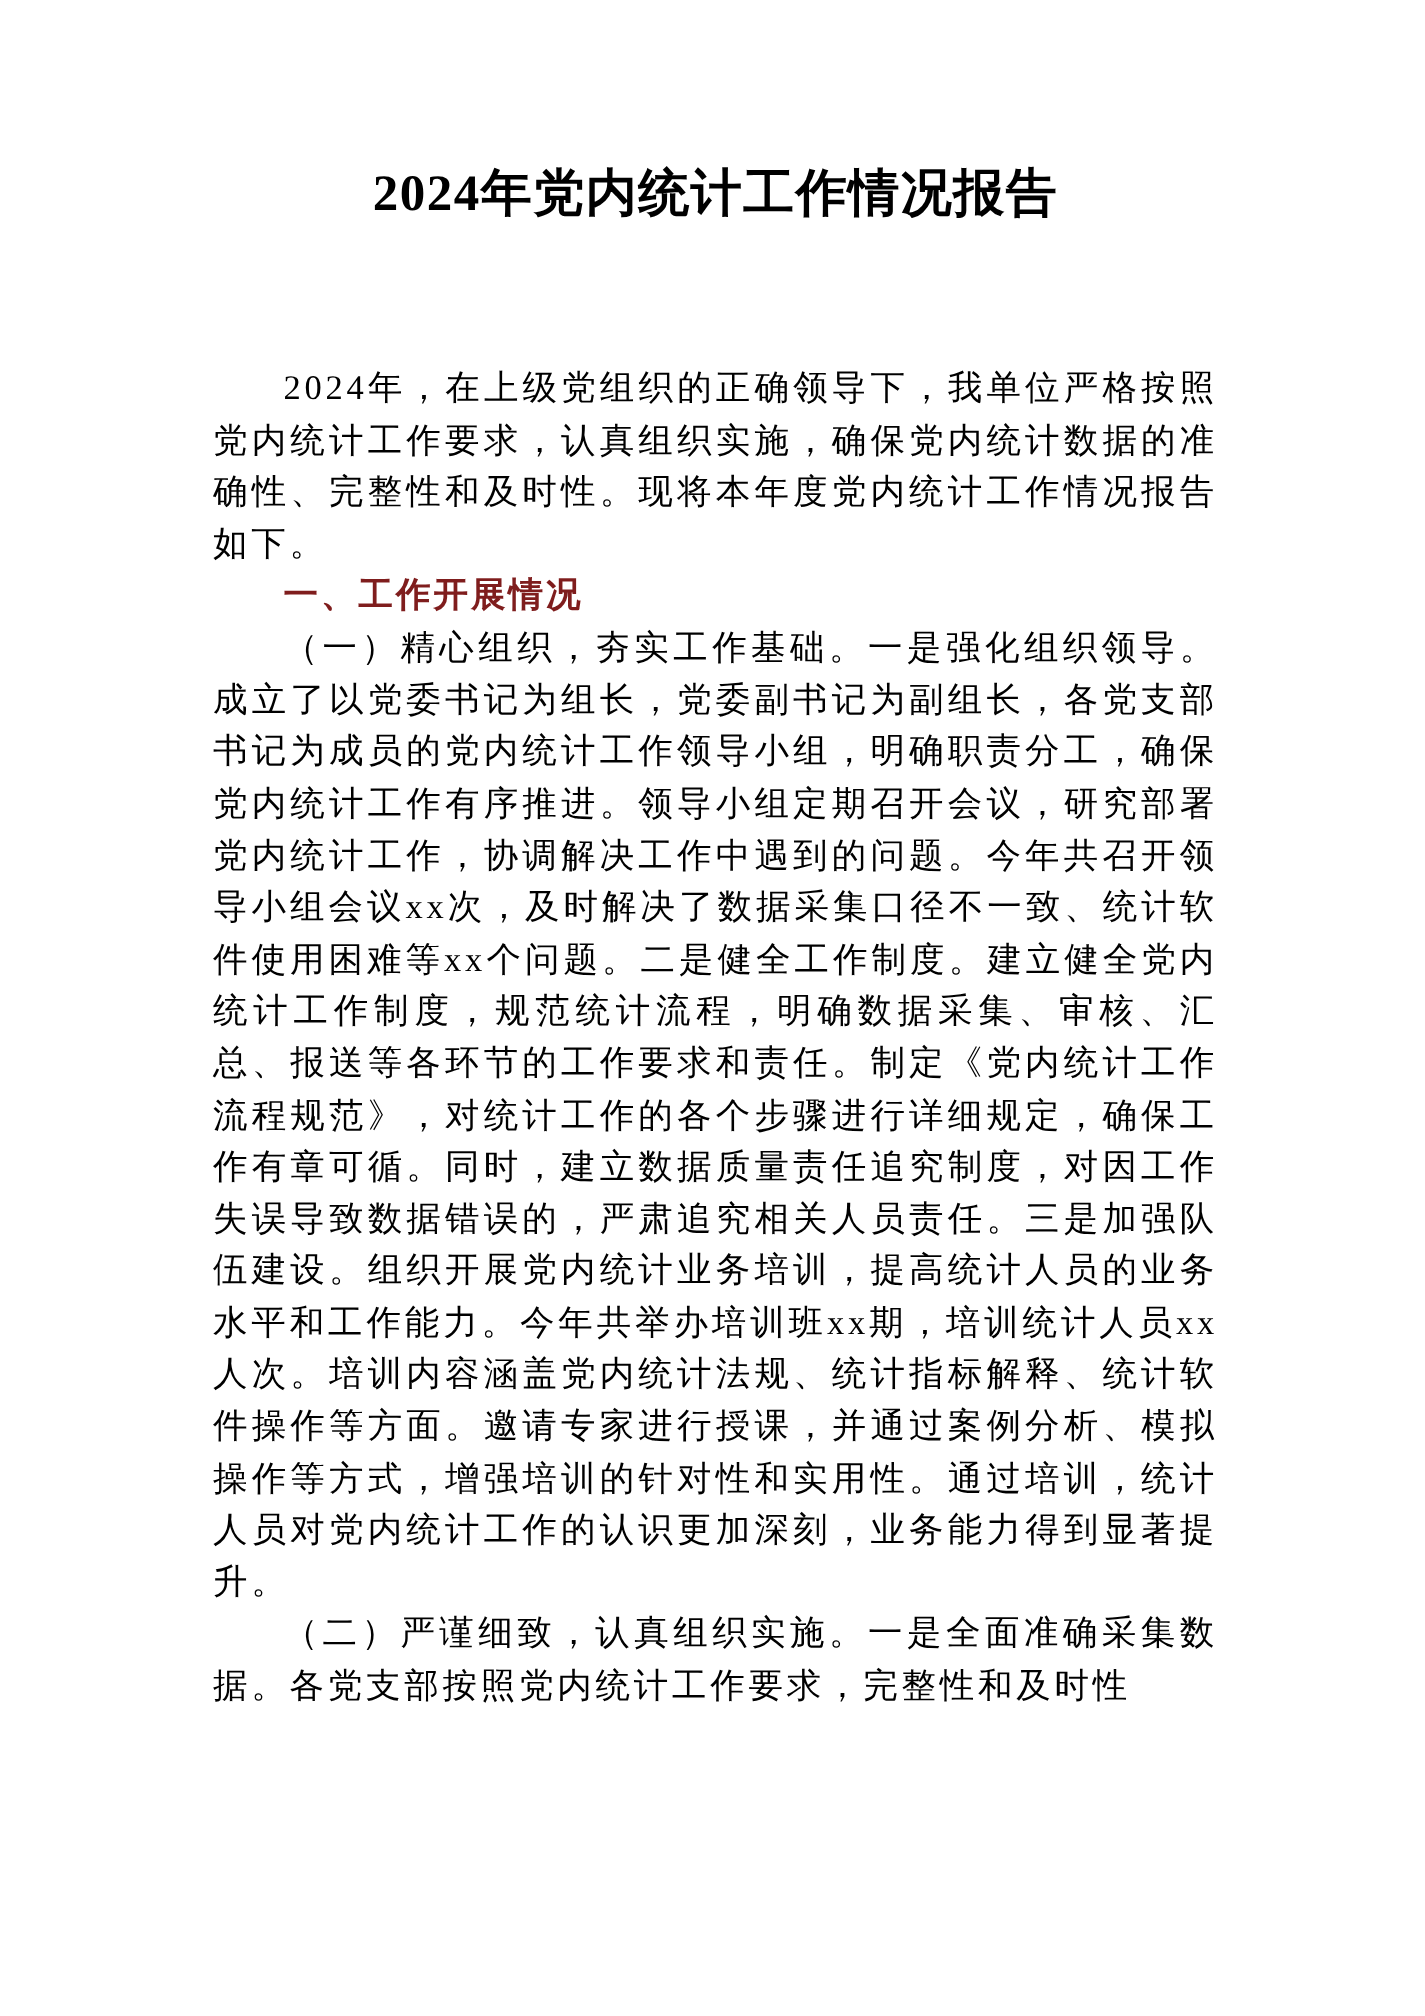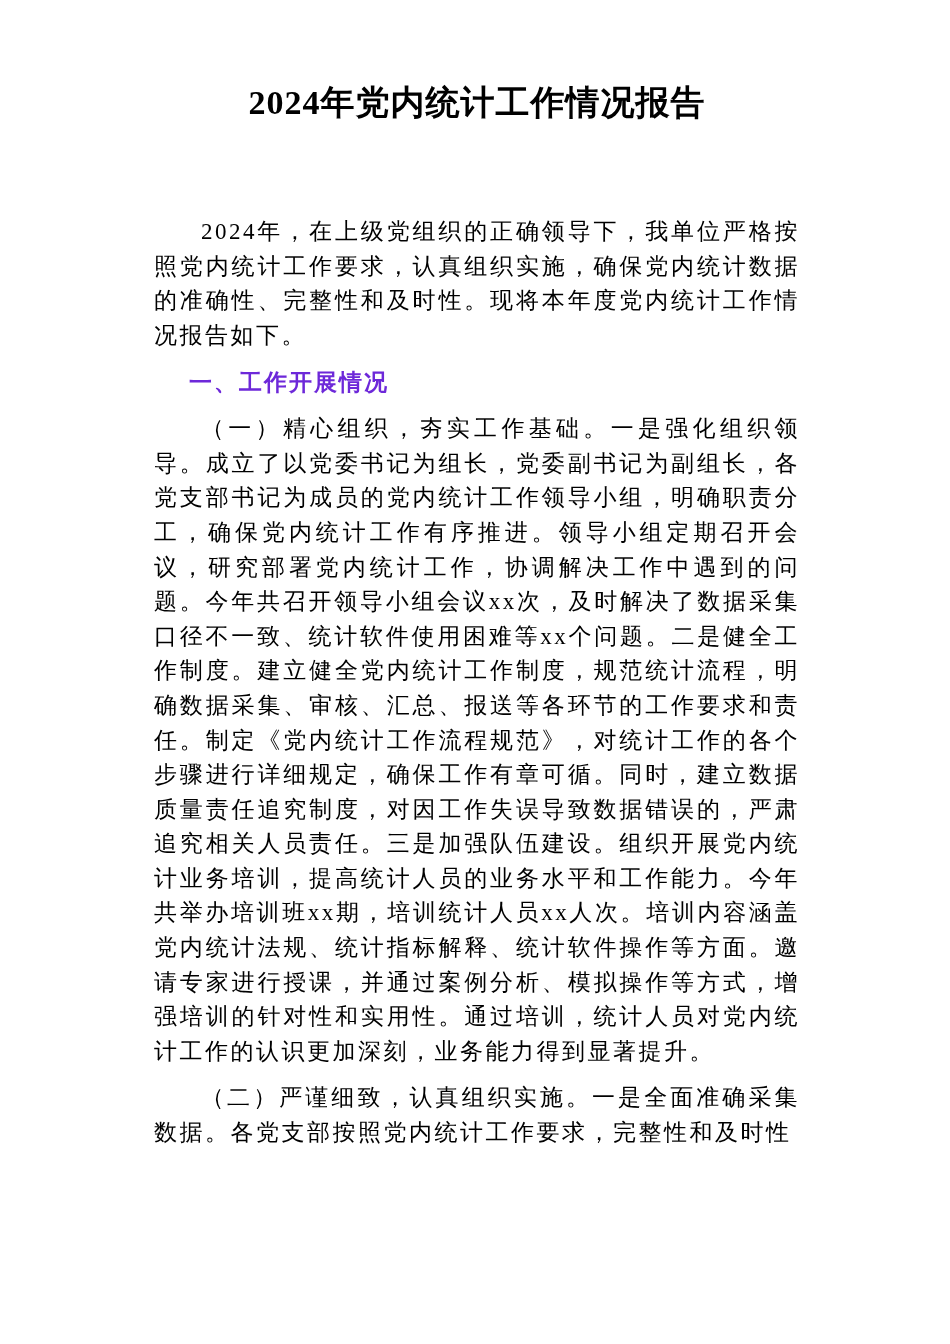--- a/index.html
+++ b/index.html
@@ -12,52 +12,52 @@
     width: 950px;
     height: 1344px;
     background: #ffffff;
     color: #000000;
     box-sizing: border-box;
     padding: 0 138px 0 142px;
     overflow: hidden;
   }
   .doc-title {
     margin: 0;
-    padding-top: 81px;
+    padding-top: 108px;
     font-family: "Liberation Serif", serif;
     font-weight: bold;
     font-size: 34px;
     line-height: 1.3;
     text-align: center;
     letter-spacing: 1px;
     color: #000000;
   }
   .body-para {
-    margin: 12px;
+    margin: 0;
     font-family: "Liberation Serif", serif;
     font-size: 23px;
     line-height: 34.6px;
     letter-spacing: 2.5px;
     text-align: justify;
     text-justify: inter-ideograph;
     text-indent: 47px;
     color: #000000;
   }
   .intro-para {
     margin-top: 90px;
   }
   .section-heading {
     margin: 0;
-    font-family: Liberation Serif, serif;
+    font-family: Liberation Mono, monospace;
     font-weight: bold;
     font-size: 23px;
     line-height: 34.6px;
     letter-spacing: 2px;
     text-indent: 47px;
-    color: #6d28d9;
+    color: #7f1d1d;
   }
   .para-lead {
     font-weight: normal;
   }
 </style>
 </head>
 <body>
 
 <div class="page">
 

